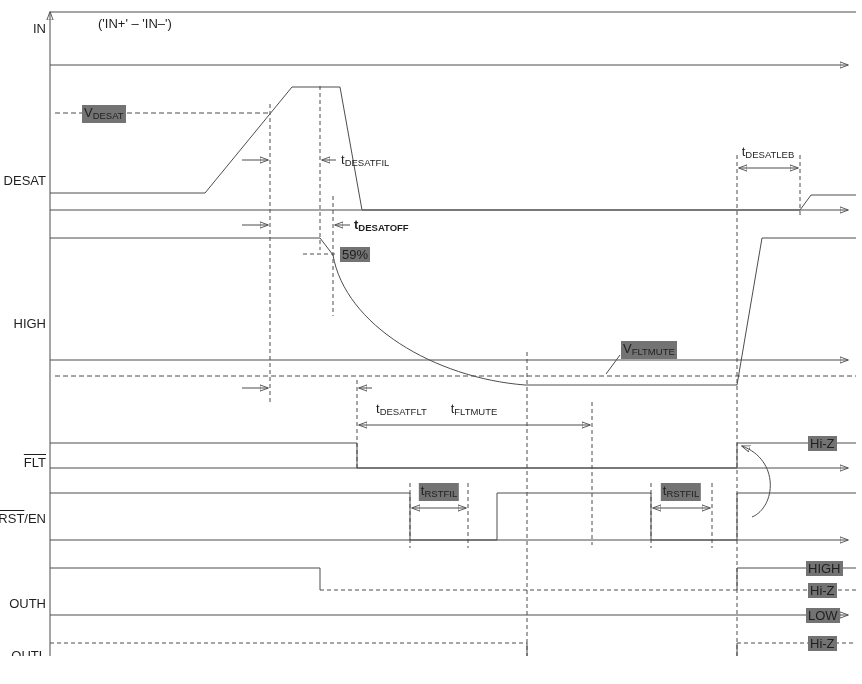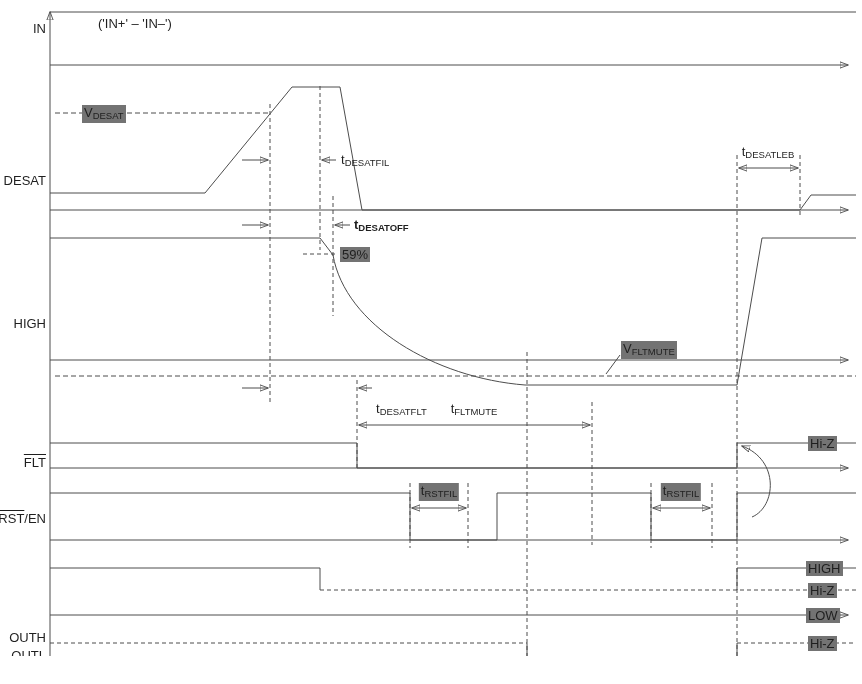--- a/index.html
+++ b/index.html
@@ -119,21 +119,21 @@
     <g>
       <path d="M752,517 C776,507 780,460 742,446" marker-end="url(#ar)"></path>
     </g>
   </svg>
 
   <div class="lbl sigl" style="top:21px;"><span>IN</span></div>
   <div class="lbl sigl" style="top:173px;"><span>DESAT</span></div>
   <div class="lbl sigl" style="top:316px;"><span>HIGH</span></div>
   <div class="lbl sigl" style="top:455px;padding-left:28px;"><span class="ov">FLT</span></div>
   <div class="lbl sigl" style="top:511px;"><span class="ov">RST</span><span>/EN</span></div>
-  <div class="lbl sigl" style="top:630px;"><span>OUTH</span></div>
+  <div class="lbl sigl" style="top:596px;"><span>OUTH</span></div>
   <div class="lbl sigl" style="top:648px;"><span>OUTL</span></div>
 
   <div class="lbl" style="left:82px;top:16px;margin-left:16px;"><span>('IN+' – 'IN–')</span></div>
 
   <div class="lbl wbg" style="left:82px;top:105px;"><span>V</span><span class="sub">DESAT</span></div>
 
   <div class="lbl" style="left:341px;top:152px;"><span>t</span><span class="sub">DESATFIL</span></div>
 
   <div class="lbl ctr" style="left:768px;top:144px;"><span>t</span><span class="sub">DESATLEB</span></div>
 

